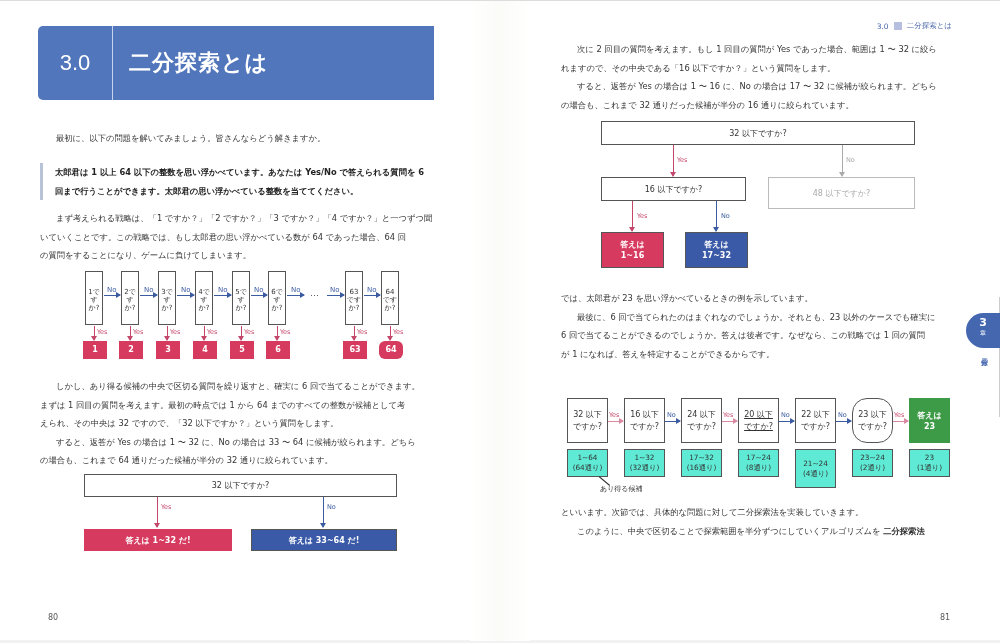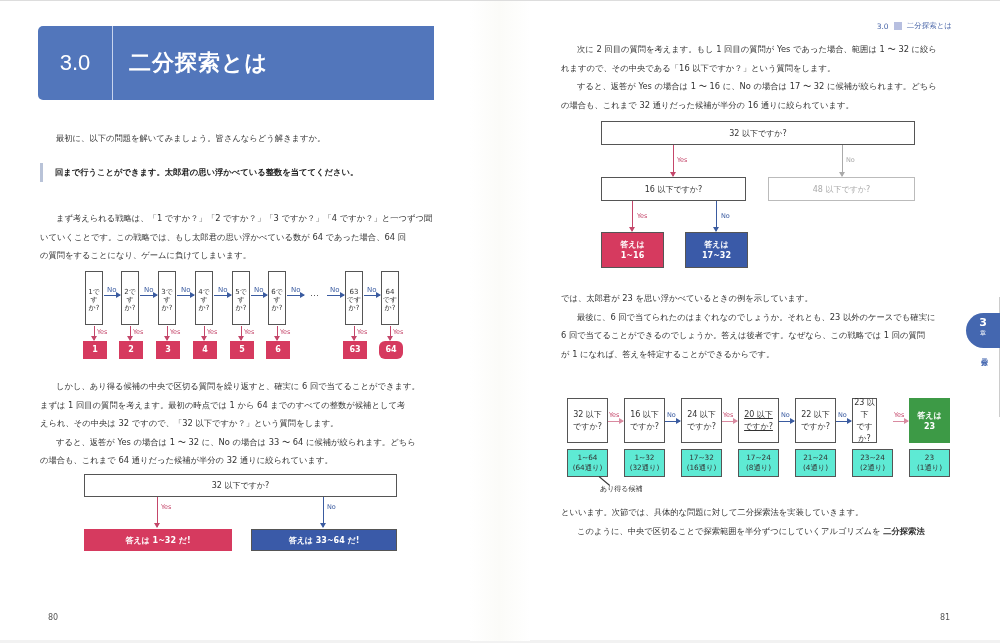--- a/index.html
+++ b/index.html
@@ -73,20 +73,21 @@
 
   <div class="page page-left">
     <div class="chap-header">
       <div class="chap-num">3.0</div>
       <div class="chap-title">二分探索とは</div>
     </div>
 
     <div class="p" style="left:56px; top:128px;">最初に、以下の問題を解いてみましょう。皆さんならどう解きますか。</div>
 
     <div class="quote">
+      <div>太郎君は 1 以上 64 以下の整数を思い浮かべています。あなたは Yes/No で答えられる質問を 6</div>
       <div>回まで行うことができます。太郎君の思い浮かべている整数を当ててください。</div>
     </div>
 
     <div class="p" style="left:40px; top:208px; width:420px;">
       <div style="padding-left:16px">まず考えられる戦略は、「1 ですか？」「2 ですか？」「3 ですか？」「4 ですか？」と一つずつ聞</div>
       <div>いていくことです。この戦略では、もし太郎君の思い浮かべている数が 64 であった場合、64 回</div>
       <div>の質問をすることになり、ゲームに負けてしまいます。</div>
     </div>
 
     <div>
@@ -195,21 +196,21 @@
       <div>の場合も、これまで 32 通りだった候補が半分の 16 通りに絞られています。</div>
     </div>
 
     <div>
       <div class="tbox" style="left:101px; top:120px; width:314px; height:24px;">32 以下ですか?</div>
       <div class="vline pink" style="left:173px; top:144px; height:31px;"></div>
       <div class="tlbl pink" style="left:177px; top:155px;">Yes</div>
       <div class="vline gray" style="left:342px; top:144px; height:31px;"></div>
       <div class="tlbl gray" style="left:346px; top:155px;">No</div>
       <div class="tbox" style="left:101px; top:176px; width:145px; height:24px;">16 以下ですか?</div>
-      <div class="tbox gray" style="left:268px; top:176px; width:147px; height:24px;">48 以下ですか?</div>
+      <div class="tbox gray" style="left:268px; top:176px; width:147px; height:32px;">48 以下ですか?</div>
       <div class="vline pink" style="left:132px; top:200px; height:30px;"></div>
       <div class="tlbl pink" style="left:137px; top:211px;">Yes</div>
       <div class="vline blue" style="left:216px; top:200px; height:30px;"></div>
       <div class="tlbl blue" style="left:221px; top:211px;">No</div>
       <div class="abox red" style="left:101px; top:231px; width:63px; height:36px;">
         <div>
             <div>答えは</div>
             <div>1~16</div>
           </div>
       </div>
@@ -253,21 +254,21 @@
             <div>20 以下</div>
             <div>ですか?</div>
           </div>
         </div>
       <div class="tbox" style="left:295px; top:397px; width:41px; height:45px; line-height:12px;">
           <div>
             <div>22 以下</div>
             <div>ですか?</div>
           </div>
         </div>
-      <div class="tbox" style="left:352px; top:397px; width:25px; height:45px; line-height:12px;">
+      <div class="tbox" style="left:352px; top:397px; width:41px; height:45px; line-height:12px;border-radius:15px;">
           <div>
             <div>23 以下</div>
             <div>ですか?</div>
           </div>
         </div>
       <div class="abox green" style="left:409px; top:397px; width:41px; height:45px; border:none;">
           <div>
             <div>答えは</div>
             <div>23</div>
           </div>
@@ -303,21 +304,21 @@
             <div>17~32</div>
             <div>(16通り)</div>
           </div>
         </div>
       <div class="abox orange" style="left:238px; top:448px; width:41px; height:28px;">
           <div>
             <div>17~24</div>
             <div>(8通り)</div>
           </div>
         </div>
-      <div class="abox orange" style="left:295px; top:448px; width:41px; height:28px;">
+      <div class="abox orange" style="left:295px; top:448px; width:41px; height:39px;">
           <div>
             <div>21~24</div>
             <div>(4通り)</div>
           </div>
         </div>
       <div class="abox orange" style="left:352px; top:448px; width:41px; height:28px;">
           <div>
             <div>23~24</div>
             <div>(2通り)</div>
           </div>

